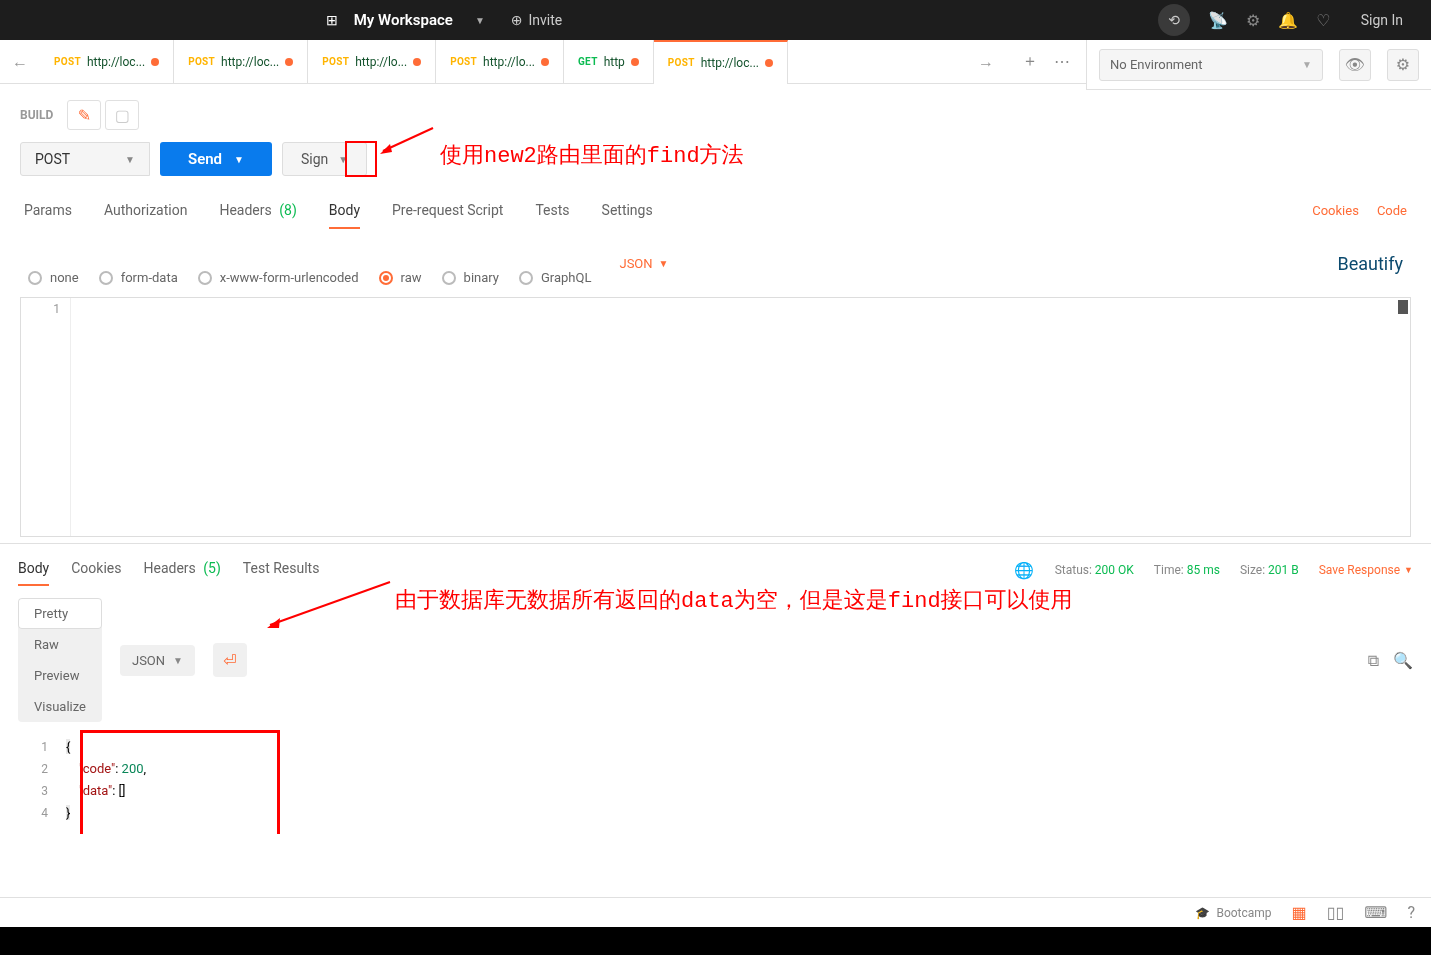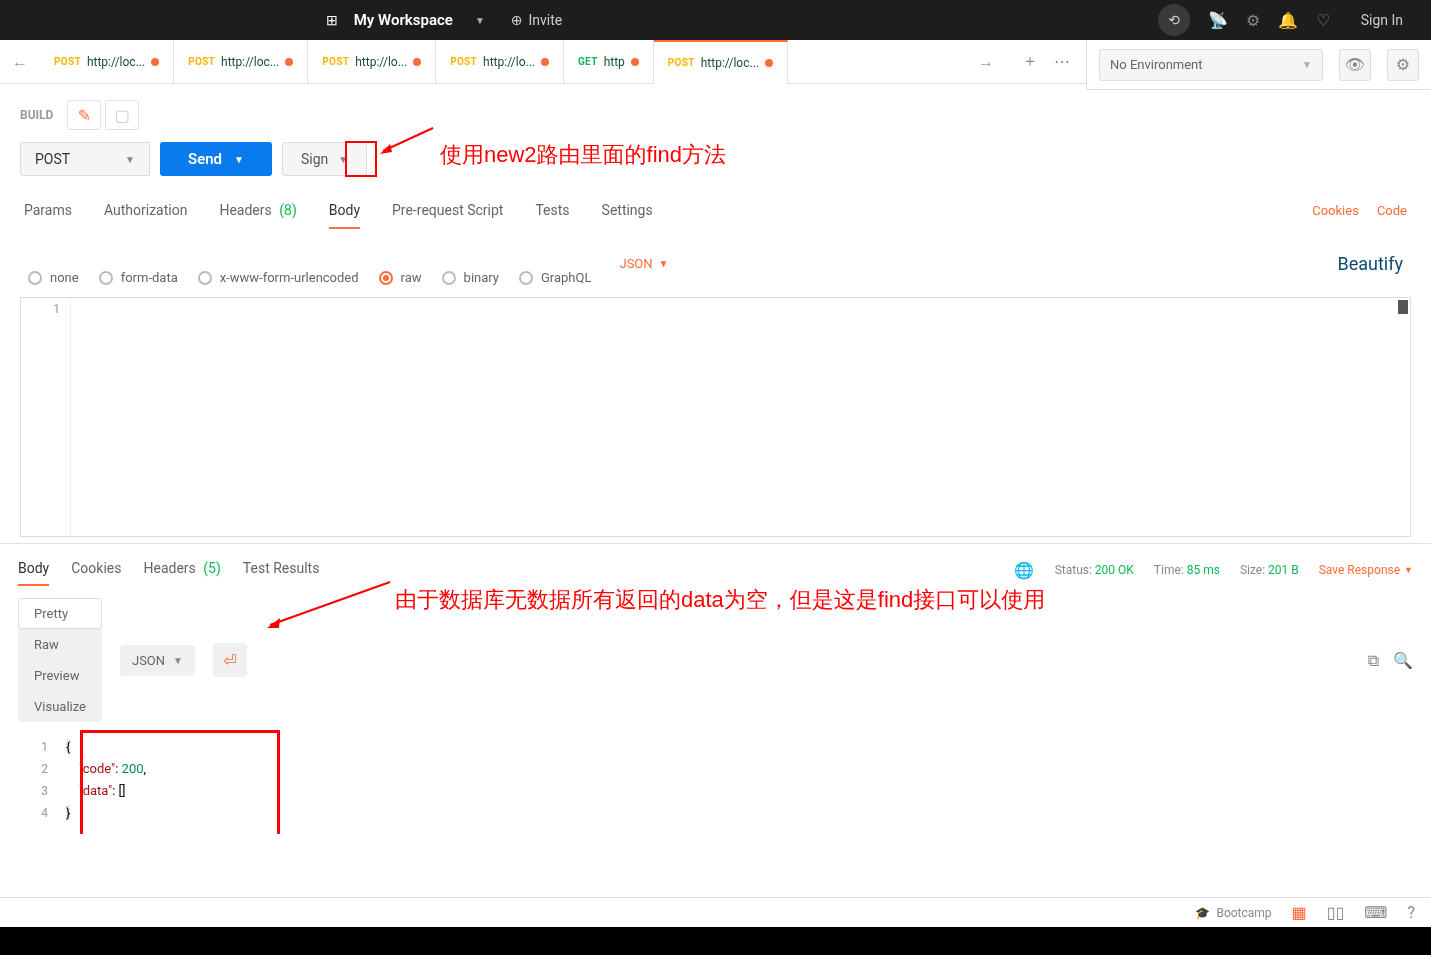--- a/index.html
+++ b/index.html
@@ -45,21 +45,21 @@
 
 .url-row { display: flex; gap: 10px; padding: 0 20px 14px; align-items: stretch; height: 48px; position: relative; }
 .method-select { width: 130px; background: #f5f5f5; border: 1px solid #ddd; border-radius: 3px 0 0 3px; display: flex; align-items: center; padding: 0 14px; justify-content: space-between; color: #333; font-size: 14px; cursor: pointer; }
 .url-input { flex: 1; background: #f5f5f5; border: 1px solid #ddd; border-left: none; border-radius: 0 3px 3px 0; padding: 0 14px; font-size: 14px; color: #555; margin-left: -10px; }
 .send-btn { background: #097bed; color: #fff; border: none; border-radius: 3px; padding: 0 28px; font-size: 15px; font-weight: 600; display: flex; align-items: center; gap: 12px; cursor: pointer; }
 .send-btn .arrow { font-size: 10px; }
 .save-btn { background: #f5f5f5; border: 1px solid #ddd; border-radius: 3px; padding: 0 18px; font-size: 14px; color: #555; display: flex; align-items: center; gap: 10px; cursor: pointer; }
 
 .highlight-box { position: absolute; border: 2px solid #ff0000; pointer-events: none; }
 .highlight1 { left: 345px; top: -1px; width: 32px; height: 36px; }
-.annotation { position: absolute; color: #ff0000; font-size: 22px; pointer-events: none; z-index: 100; font-family: Liberation Sans, sans-serif; }
+.annotation { position: absolute; color: #ff0000; font-size: 22px; pointer-events: none; z-index: 100; font-family: Liberation Mono, monospace; }
 .arrow-svg { position: absolute; pointer-events: none; z-index: 99; }
 
 .req-tabs { display: flex; gap: 32px; padding: 0 24px; border-bottom: 0; height: 40px; align-items: center; position: relative; }
 .req-tab { font-size: 14px; color: #666; cursor: pointer; padding: 10px 0; position: relative; }
 .req-tab.active { color: #333; }
 .req-tab.active::after { content: ''; position: absolute; bottom: -1px; left: 0; right: 0; height: 2px; background: #ff6c37; }
 .tab-badge { color: #0cbb52; margin-left: 4px; }
 .req-links { margin-left: auto; display: flex; gap: 18px; }
 .req-link { color: #ff6c37; font-size: 13px; cursor: pointer; }
 

